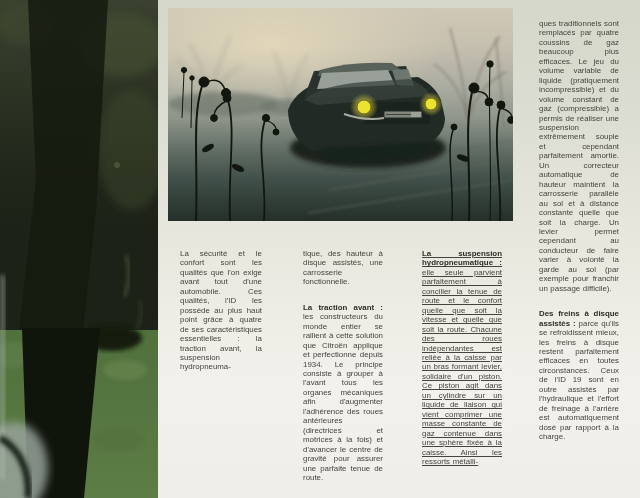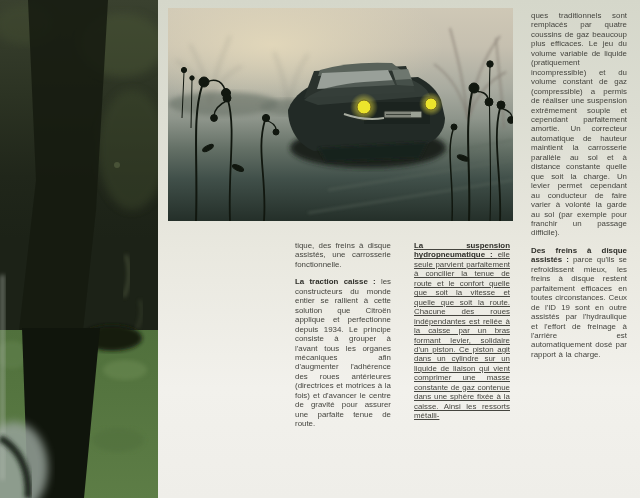--- a/index.html
+++ b/index.html
@@ -9,21 +9,21 @@
     font-family:"Liberation Sans", sans-serif;
   }
   .photo{position:absolute;display:block;}
   .left-photo{left:0;top:0;width:158px;height:498px;}
   .car-photo{left:168px;top:8px;width:345px;height:213px;}
   .col{
     position:absolute;width:112px;
     font-size:7.9px;line-height:9.45px;color:#45453f;
     text-align:justify;word-spacing:0.4px;
   }
-  .col p{margin:8px;padding:0;}
+  .col p{margin:16px;padding:0;}
   .col b{font-weight:bold;color:#2e2e29;}
   .col1{left:164px;top:233px;width:114px;}
   .col2{left:287px;top:233px;}
   .col3{left:406px;top:233px;text-decoration:underline;}
   .col4{left:523px;top:3px;}
   .id-logo{
     position:absolute;left:154px;top:284px;width:150px;
     font-family:"DejaVu Serif", serif;font-style:italic;font-weight:bold;
     font-size:108px;line-height:1.0;letter-spacing:-7px;color:#1a1a1b;
   }
@@ -176,23 +176,26 @@
       <path d="M332,100 C340,102 344,106 344,110" stroke-width="1.3" fill="none"></path>
       <circle cx="343" cy="112" r="3.4"></circle>
       <path d="M284,213 C286,172 278,144 285,122" stroke-width="1.5" fill="none"></path>
       <circle cx="286" cy="119" r="3"></circle>
       <path d="M322,58 C320,100 324,160 322,213" stroke-width="1.1" fill="none"></path>
       <circle cx="322" cy="56" r="3.2"></circle>
       <ellipse cx="295" cy="150" rx="6" ry="2.4" transform="rotate(20 295 150)"></ellipse>
     </g>
   </svg>
 
+  <div class="col col1">
+      <p>La sécurité et le confort sont les qualités que l'on exige avant tout d'une automobile. Ces qualités, l'ID les possède au plus haut point grâce à quatre de ses caractéristiques essentielles : la traction avant, la suspension hydropneuma-</p>
+    </div>
   <div class="col col2">
-      <p>tique, des freins à disque assistés, une carrosserie fonctionnelle.</p>
-      <p><b>La traction caisse : </b>les constructeurs du monde entier se rallient à cette solution que Citroën applique et perfectionne depuis 1934. Le principe consiste à grouper à l'avant tous les organes mécaniques afin d'augmenter l'adhérence des roues antérieures (directrices et motrices à la fois) et d'avancer le centre de gravité pour assurer une parfaite tenue de route.</p>
+      <p>tique, des hauteur à disque assistés, une carrosserie fonctionnelle.</p>
+      <p><b>La traction avant : </b>les constructeurs du monde entier se rallient à cette solution que Citroën applique et perfectionne depuis 1934. Le principe consiste à grouper à l'avant tous les organes mécaniques afin d'augmenter l'adhérence des roues antérieures (directrices et motrices à la fois) et d'avancer le centre de gravité pour assurer une parfaite tenue de route.</p>
     </div>
   <div class="col col3">
       <p><b>La suspension hydropneumatique : </b>elle seule parvient parfaitement à concilier la tenue de route et le confort quelle que soit la vitesse et quelle que soit la route. Chacune des roues indépendantes est reliée à la caisse par un bras formant levier, solidaire d'un piston. Ce piston agit dans un cylindre sur un liquide de liaison qui vient comprimer une masse constante de gaz contenue dans une sphère fixée à la caisse. Ainsi les ressorts métalli-</p>
     </div>
   <div class="col col4">
       <p>ques traditionnels sont remplacés par quatre coussins de gaz beaucoup plus efficaces. Le jeu du volume variable de liquide (pratiquement incompressible) et du volume constant de gaz (compressible) a permis de réaliser une suspension extrêmement souple et cependant parfaitement amortie. Un correcteur automatique de hauteur maintient la carrosserie parallèle au sol et à distance constante quelle que soit la charge. Un levier permet cependant au conducteur de faire varier à volonté la garde au sol (par exemple pour franchir un passage difficile).</p>
       <p><b>Des freins à disque assistés : </b>parce qu'ils se refroidissent mieux, les freins à disque restent parfaitement efficaces en toutes circonstances. Ceux de l'ID 19 sont en outre assistés par l'hydraulique et l'effort de freinage à l'arrière est automatiquement dosé par rapport à la charge.</p>
     </div>
 
 

